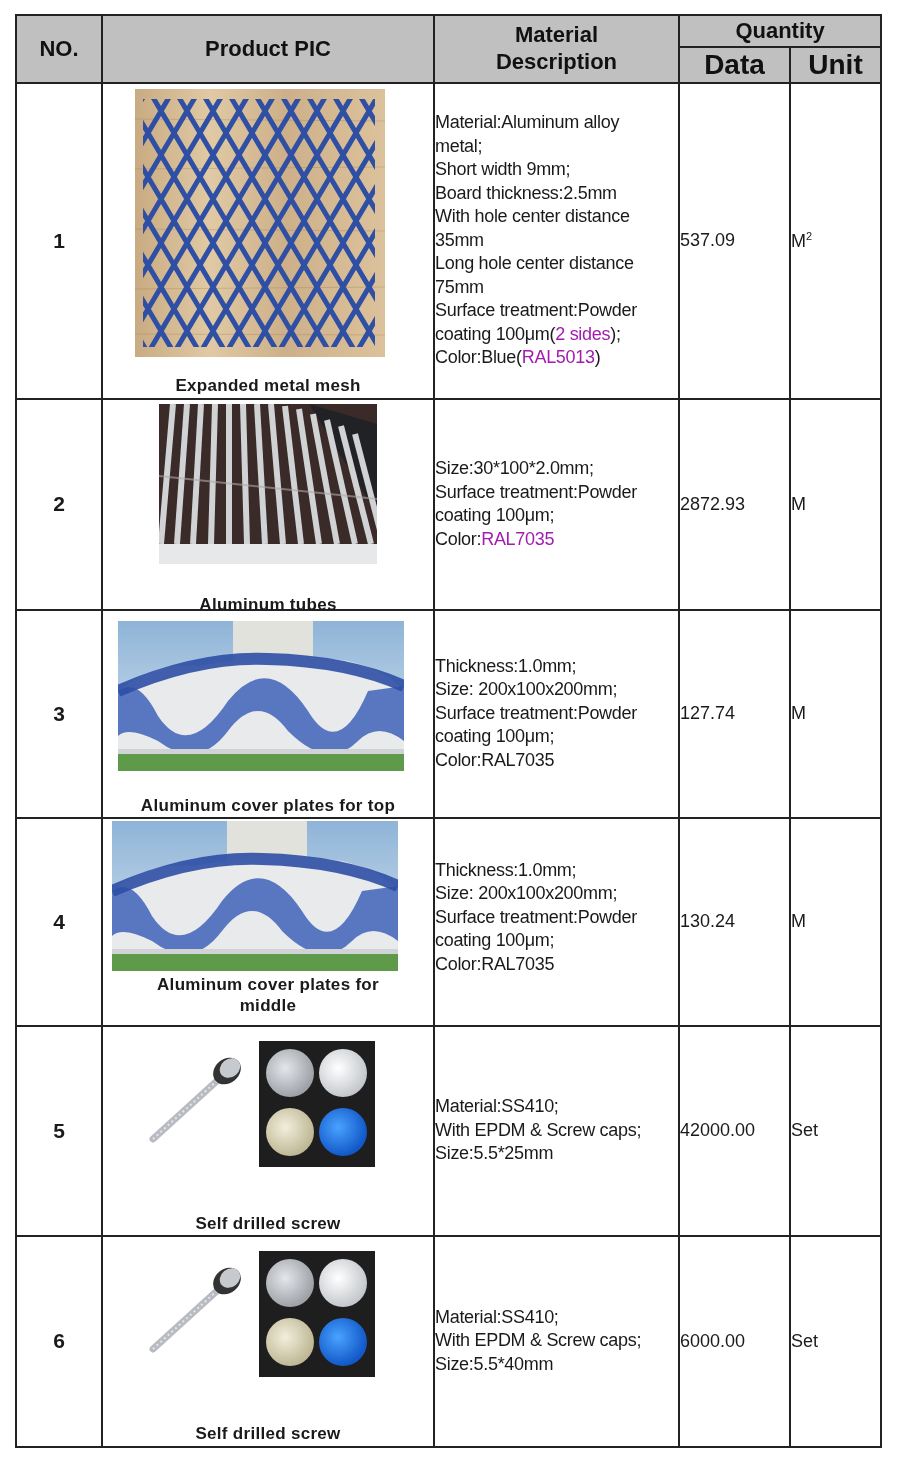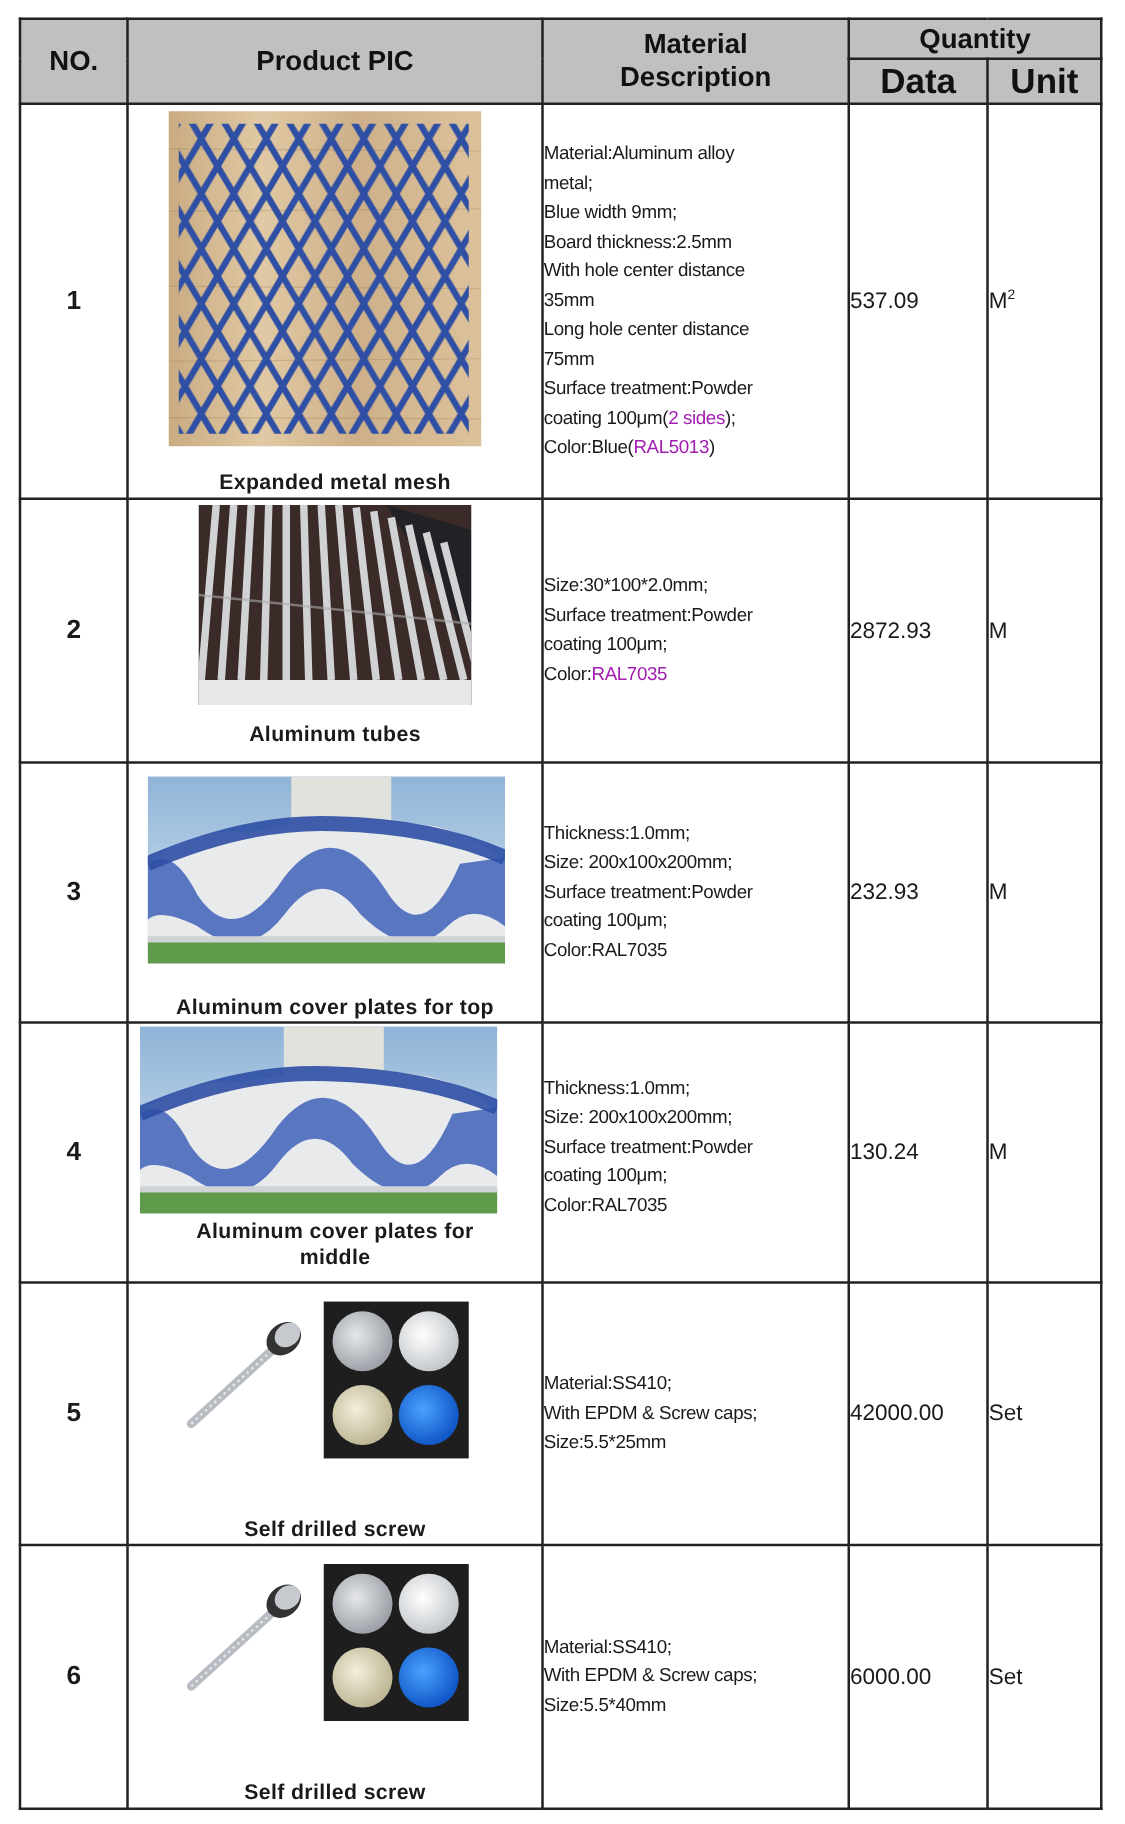--- a/index.html
+++ b/index.html
@@ -3,21 +3,21 @@
 <meta charset="utf-8">
 <style>
   html, body { margin:0; padding:0; background:#ffffff; }
   body { width:900px; height:1459px; position:relative; overflow:hidden; font-family:"Liberation Sans", sans-serif; color:#1a1a1a; }
   table.quote { position:absolute; left:15px; top:14px; border-collapse:collapse; table-layout:fixed; width:865px; }
   table.quote td, table.quote th { border:2px solid #222; padding:0; }
   th { background:#c0c0c0; font-family:"Liberation Sans", sans-serif; font-weight:bold; color:#111; font-size:22px; line-height:1.2; text-align:center; }
   th.sub { font-size:28px; }
   td.no { text-align:center; font-weight:bold; font-size:21px; }
   td.pic { text-align:center; vertical-align:top; position:relative; }
-  td.desc { vertical-align:middle; font-size:15px; line-height:23.5px; padding:0 0 0 3px; letter-spacing:-0.3px; }
+  td.desc { vertical-align:middle; font-size:18px; line-height:23.5px; padding:0 0 0 3px; letter-spacing:-0.3px; }
   td.qty, td.unit { text-align:left; font-size:18px; }
   .caption { font-weight:bold; font-size:17px; position:absolute; left:0; right:0; text-align:center; line-height:21px; letter-spacing:0.3px; }
   .red { color:#a21caf; }
   .blue { color:#a21caf; }
   .img { position:absolute; overflow:hidden; }
   .desc-line { display:block; }
   sup { font-size:11px; }
 </style>
 </head>
 <body>
@@ -88,21 +88,21 @@
                 <line x1="0" y1="245" x2="250" y2="246"></line>
             </g>
             <rect x="8" y="10" width="232" height="248" fill="url(#meshPat)"></rect>
           </svg>
         </div>
         <div class="caption" style="top:291px">Expanded metal mesh</div>
       </td>
       <td class="desc">
         <span class="desc-line">Material:Aluminum alloy</span>
         <span class="desc-line">metal;</span>
-        <span class="desc-line">Blue width 9mm;</span>
+        <span class="desc-line">Short width 9mm;</span>
         <span class="desc-line">Board thickness:2.5mm</span>
         <span class="desc-line">With hole center distance</span>
         <span class="desc-line">35mm</span>
         <span class="desc-line">Long hole center distance</span>
         <span class="desc-line">75mm</span>
         <span class="desc-line">Surface treatment:Powder</span>
         <span class="desc-line"><span>coating 100μm(</span><span class="blue">2 sides</span><span>);</span></span>
         <span class="desc-line"><span>Color:Blue(</span><span class="red">RAL5013</span><span>)</span></span>
       </td>
       <td class="qty">537.09</td>
@@ -129,21 +129,21 @@
               <line x1="140" y1="5" x2="160" y2="140"></line>
                 <line x1="154" y1="10" x2="178" y2="140"></line>
                 <line x1="168" y1="16" x2="196" y2="140"></line>
               <line x1="182" y1="22" x2="212" y2="140"></line>
                 <line x1="196" y1="30" x2="222" y2="130"></line>
             </g>
             <line x1="0" y1="72" x2="218" y2="95" stroke="#aaa" stroke-width="2" opacity="0.6"></line>
             <rect x="0" y="140" width="218" height="20" fill="#e6e8ea"></rect>
           </svg>
         </div>
-        <div class="caption" style="top:177px">Aluminum tubes</div>
+        <div class="caption" style="top:194px">Aluminum tubes</div>
       </td>
       <td class="desc">
         <span class="desc-line">Size:30*100*2.0mm;</span>
         <span class="desc-line">Surface treatment:Powder</span>
         <span class="desc-line">coating 100μm;</span>
         <span class="desc-line"><span>Color:</span><span class="red">RAL7035</span></span>
       </td>
       <td class="qty">2872.93</td>
       <td class="unit">M</td>
     </tr>
@@ -164,21 +164,21 @@
         </div>
         <div class="caption" style="top:184px">Aluminum cover plates for top</div>
       </td>
       <td class="desc">
         <span class="desc-line">Thickness:1.0mm;</span>
         <span class="desc-line">Size: 200x100x200mm;</span>
         <span class="desc-line">Surface treatment:Powder</span>
         <span class="desc-line">coating 100μm;</span>
         <span class="desc-line">Color:RAL7035</span>
       </td>
-      <td class="qty">232.93</td>
+      <td class="qty">127.74</td>
       <td class="unit">M</td>
     </tr>
 
     <tr style="height:208px">
       <td class="no">4</td>
       <td class="pic">
         <div class="img" style="left:9px;top:2px;width:286px;height:150px;">
           <svg width="286" height="150" style="position:absolute;left:0;top:0">
             <rect width="286" height="150" fill="url(#sky)"></rect>
             <rect x="115" y="0" width="80" height="140" fill="#e2e2dc"></rect>

